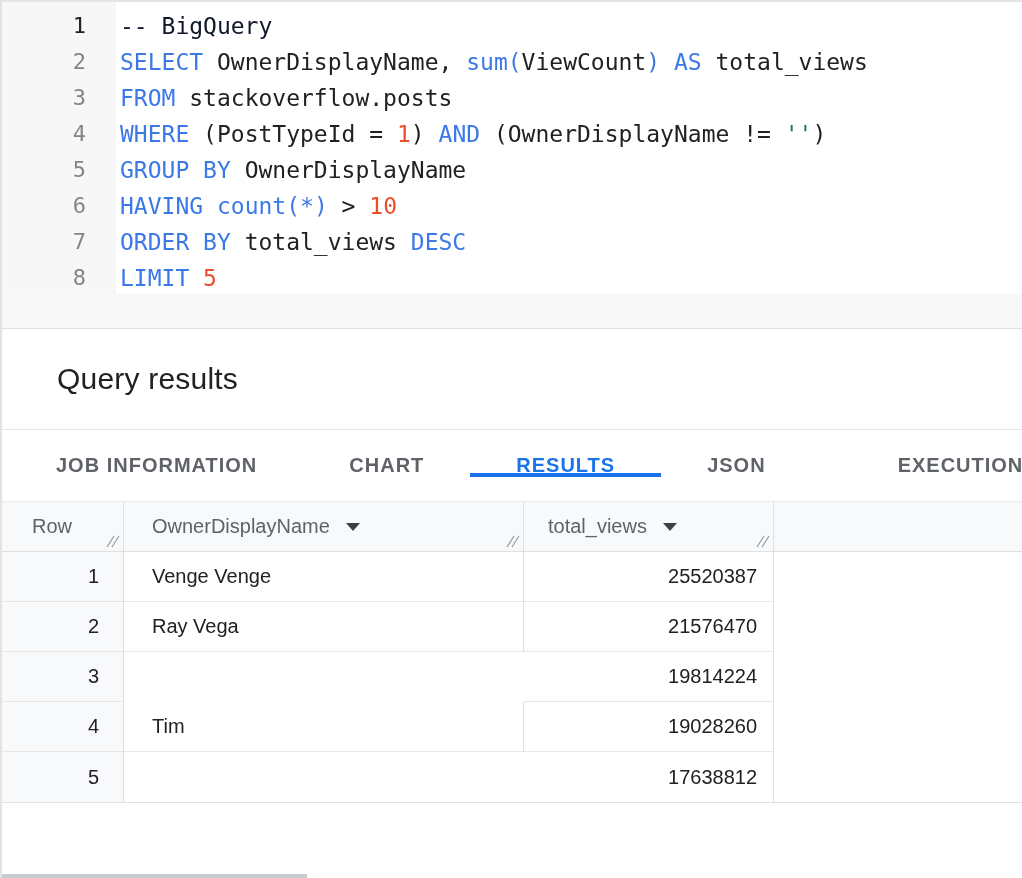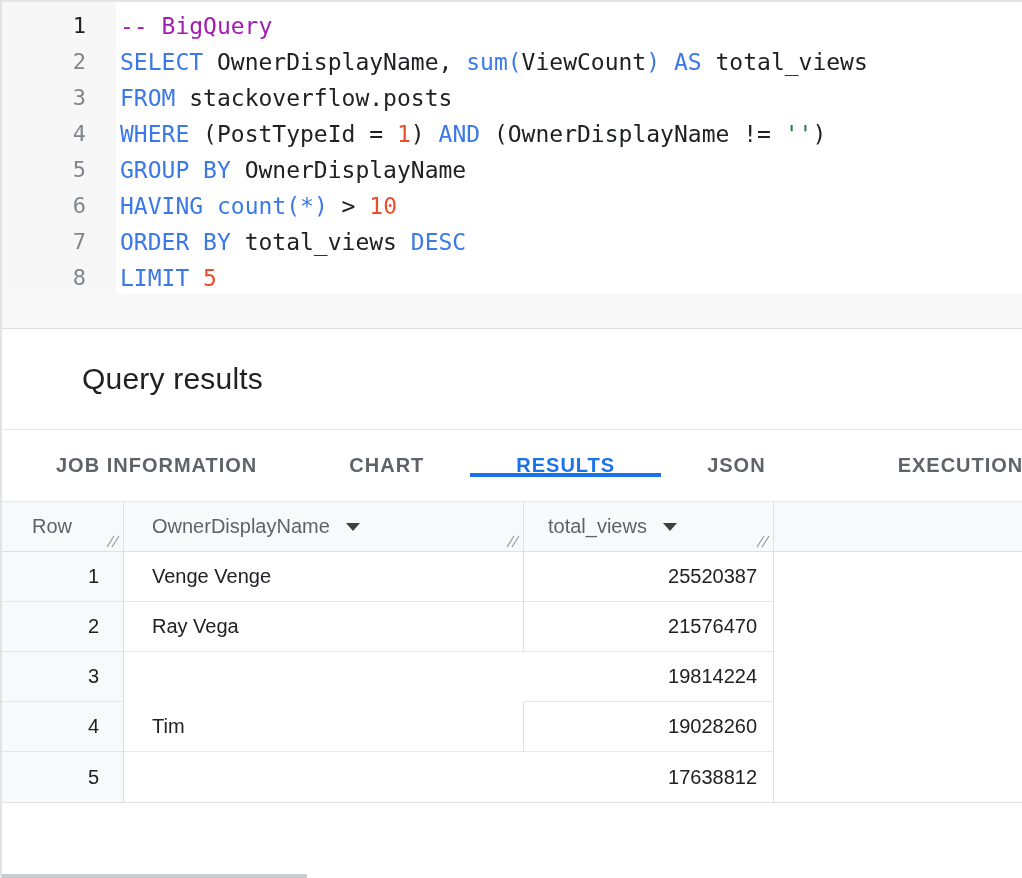--- a/index.html
+++ b/index.html
@@ -19,29 +19,29 @@
   }
   .gutter .ln.active { color:#202124; }
   .code {
     flex:1; padding-top:6px; padding-left:4px; background:#fff;
     font-family:"DejaVu Sans Mono", monospace; font-size:23px; line-height:36px;
     white-space:pre; color:#202124;
   }
   .editor-strip { height:34px; background:#f8f8f9; }
   .tok-kw   { color:#3b78e8; }
   .tok-fn   { color:#3b78e8;margin-top:28px; }
-  .tok-comment { color:#a21caf;text-align:right; }
+  .tok-comment { color:#0f172a;text-align:right; }
   .tok-num  { color:#ec4e2c; }
   .tok-str  { color:#188038; }
   .tok-plain{ color:#202124; }
 
   
   .results-header {
     height:101px; border-bottom:1px solid #e6e6e6;
-    display:flex; align-items:center; padding-left:80px; background:#fff;
+    display:flex; align-items:center; padding-left:55px; background:#fff;
   }
   .results-header h1 { font-size:30px; font-weight:400; color:#202124; letter-spacing:0.2px; }
 
   
   .tabbar {
     height:72px; border-bottom:1px solid #e8eaed;
     display:flex; align-items:center; padding-left:8px; background:#fff;
   }
   .tab {
     display:flex; align-items:center; padding:0 46px; position:relative;

